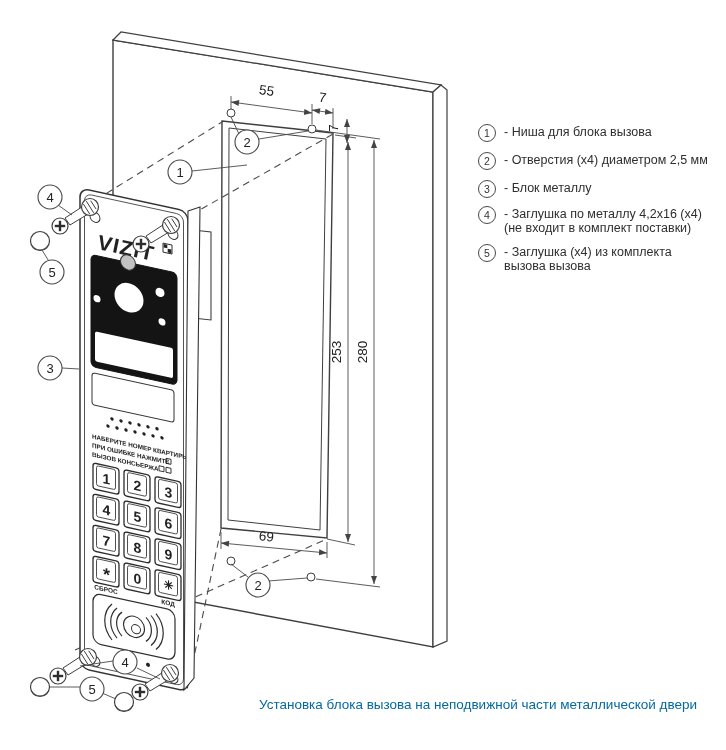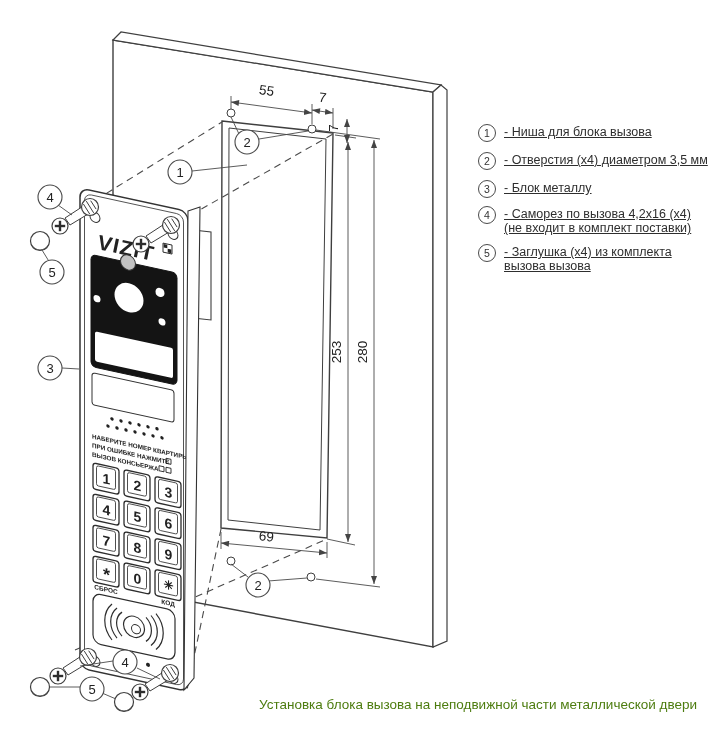--- a/index.html
+++ b/index.html
@@ -2,26 +2,26 @@
 <html><head>
 <meta charset="utf-8">
 <style>
   html,body{margin:0;padding:0;background:#fff;}
   .stage{position:relative;width:726px;height:750px;background:#fff;overflow:hidden;
          font-family:"Liberation Sans",sans-serif;}
   svg{position:absolute;left:0;top:0;}
   svg text{font-family:"Liberation Sans",sans-serif;fill:#222;}
   .legend-row{position:absolute;display:flex;gap:8px;align-items:flex-start;
               font-size:12.5px;color:#2e2e2e;line-height:1.15;}
-  .legend-text{white-space:pre-line;padding-top:1px;text-decoration:underline;}
+  .legend-text{white-space:pre-line;padding-top:1px;}
   .lcirc{width:16px;height:16px;border:1.2px solid #4a4a4a;border-radius:50%;
          font-size:10.5px;color:#333;display:flex;align-items:center;justify-content:center;
          flex:none;background:#fff;}
   .caption{position:absolute;left:232px;top:697px;width:492px;text-align:center;
-           font-size:13.5px;color:#4d7c0f;}
+           font-size:13.5px;color:#0369a1;}
 </style>
 </head>
 <body>
 
 <div class="stage">
 
 <svg width="726" height="750" viewBox="0 0 726 750">
   <defs>
     <marker id="ae" markerWidth="9" markerHeight="8" refX="8" refY="3" orient="auto" markerUnits="userSpaceOnUse">
       <path d="M0,0L8,3L0,6Z" fill="#444"></path>
@@ -288,29 +288,29 @@
   </g>
 </svg>
 
   <div>
     <div class="legend-row" style="left:478px;top:124px;">
       <div class="lcirc">1</div>
       <div class="legend-text">- Ниша для блока вызова</div>
     </div>
     <div class="legend-row" style="left:478px;top:152px;">
       <div class="lcirc">2</div>
-      <div class="legend-text">- Отверстия (х4) диаметром 3,5 мм</div>
+      <div class="legend-text">- Отверстия (х4) диаметром 2,5 мм</div>
     </div>
     <div class="legend-row" style="left:478px;top:180px;">
       <div class="lcirc">3</div>
       <div class="legend-text">- Блок металлу</div>
     </div>
     <div class="legend-row" style="left:478px;top:206px;">
       <div class="lcirc">4</div>
-      <div class="legend-text">- Саморез по вызова 4,2х16 (х4)
+      <div class="legend-text">- Заглушка по металлу 4,2х16 (х4)
 (не входит в комплект поставки)</div>
     </div>
     <div class="legend-row" style="left:478px;top:244px;">
       <div class="lcirc">5</div>
       <div class="legend-text">- Заглушка (х4) из комплекта
 вызова вызова</div>
     </div>
   </div>
 
   <div class="caption">Установка блока вызова на неподвижной части металлической двери</div>

